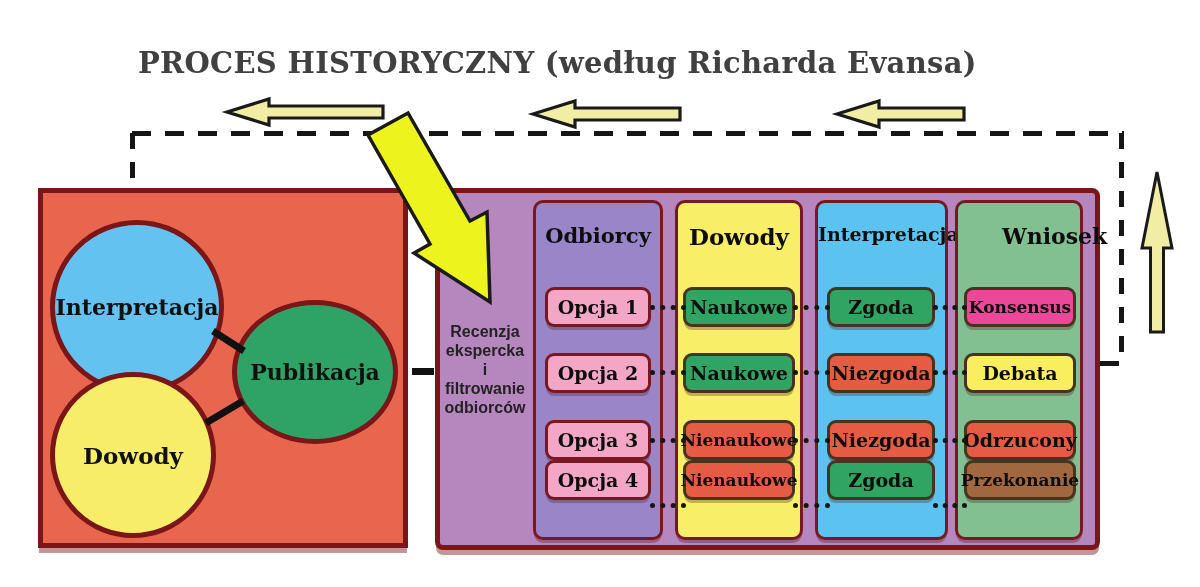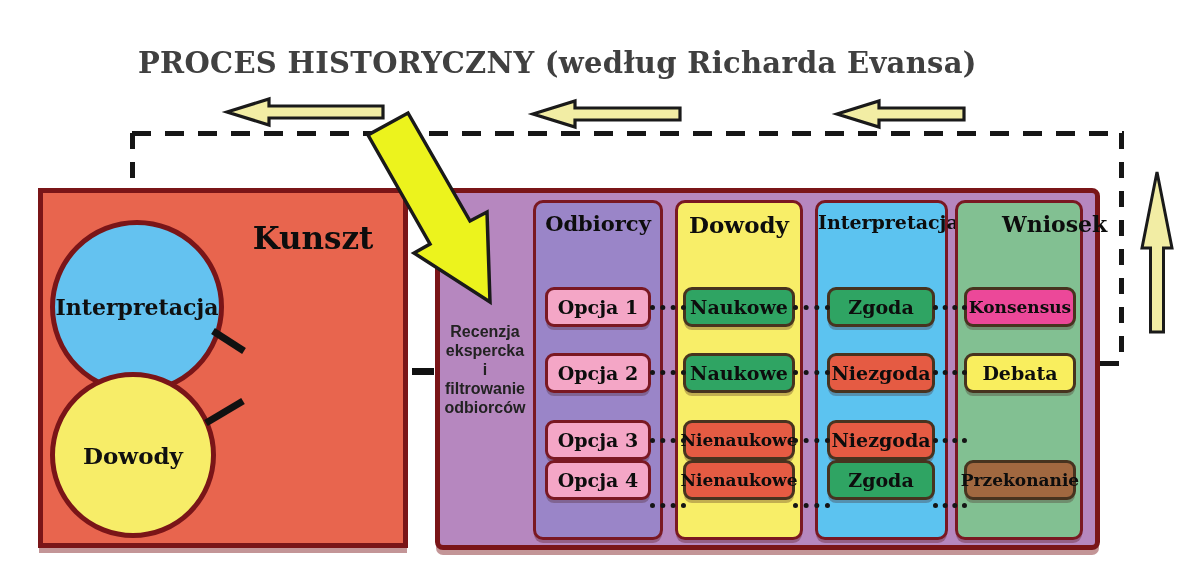--- a/index.html
+++ b/index.html
@@ -35,21 +35,21 @@
   #link-dash { left:412px; top:368px; width:22px; height:7px; background:#111; }
 
   
   #filter-note { left:436px; top:322px; width:98px; text-align:center; white-space:pre-line;
                  font-family:"Liberation Sans","DejaVu Sans",sans-serif; font-weight:bold;
                  font-size:16px; line-height:19px; color:#222; }
 
   
   .col { top:200px; height:340px; border:3px solid #7a1822; border-radius:10px;
          box-shadow:0 4px 0 -1px rgba(90,20,25,0.35); }
-  .col-header { width:100%; text-align:center; margin-top:8px; font-weight:bold;
+  .col-header { width:100%; text-align:center; margin-top:20px; font-weight:bold;
                 font-size:21px; color:#0d0d0d; white-space:nowrap; }
   #col-odbiorcy      { left:533px; width:130px; }
   #col-dowody        { left:675px; width:128px; }
   #col-interpretacja { left:815px; width:133px; }
   #col-wniosek       { left:955px; width:128px; }
   #col-dowody .col-header { font-size:23px; }
   #col-interpretacja .col-header { font-size:19px; }
   #col-wniosek .col-header { font-size:22px;padding-left:44px; }
 
   
@@ -81,26 +81,28 @@
 
   <div id="title" class="abs">PROCES HISTORYCZNY (według Richarda Evansa)</div>
 
   <div class="abs hdash" style="left:132px; top:131px; width:992px;"></div>
   <div class="abs vdash" style="left:130px; top:133px; height:57px;"></div>
   <div class="abs vdash" style="left:1119px; top:133px; height:232px;"></div>
   <div class="abs hdash" style="left:1100px; top:361px; width:24px;"></div>
 
   <div id="kunszt-box" class="abs bigbox">
   </div>
-  <div id="kunszt-label" class="abs">Kunszt</div>
   <div id="circle-interpretacja" class="abs circle" style="background-color: rgb(100, 194, 240);">
     <span>Interpretacja</span>
   </div>
   <div id="circle-dowody" class="abs circle" style="background-color: rgb(247, 237, 104);">
     <span>Dowody</span>
+  </div>
+  <div id="circle-publikacja" class="abs circle" style="background-color: rgb(47, 163, 101);">
+    <span>Publikacja</span>
   </div>
 
   <div id="link-dash" class="abs"></div>
 
   <div id="review-box" class="abs bigbox"></div>
   <div id="filter-note" class="abs">Recenzja
 ekspercka
 i
 filtrowanie
 odbiorców</div>
@@ -128,20 +130,21 @@
   <div class="cell cx1 r3 fs17" style="background-color: rgb(229, 91, 67);">Nienaukowe</div>
   <div class="cell cx1 r4 fs17" style="background-color: rgb(229, 91, 67);">Nienaukowe</div>
 
   <div class="cell cx2 r1" style="background-color: rgb(47, 164, 99);">Zgoda</div>
   <div class="cell cx2 r2" style="background-color: rgb(229, 91, 67);">Niezgoda</div>
   <div class="cell cx2 r3" style="background-color: rgb(229, 91, 67);">Niezgoda</div>
   <div class="cell cx2 r4" style="background-color: rgb(47, 164, 99);">Zgoda</div>
 
   <div class="cell cx3 r1 fs17" style="background-color: #ec4899;">Konsensus</div>
   <div class="cell cx3 r2" style="background-color: rgb(249, 238, 94);">Debata</div>
+  <div class="cell cx3 r3" style="background-color: rgb(229, 91, 67);">Odrzucony</div>
   <div class="cell cx3 r4 fs17" style="background-color: rgb(161, 104, 64);">Przekonanie</div>
 
   <div class="dots gx0 gy0"></div>
   <div class="dots gx0 gy1"></div>
   <div class="dots gx0 gy2"></div>
   <div class="dots gx0 gy3"></div>
   <div class="dots gx1 gy0"></div>
   <div class="dots gx1 gy1"></div>
   <div class="dots gx1 gy2"></div>
   <div class="dots gx1 gy3"></div>

